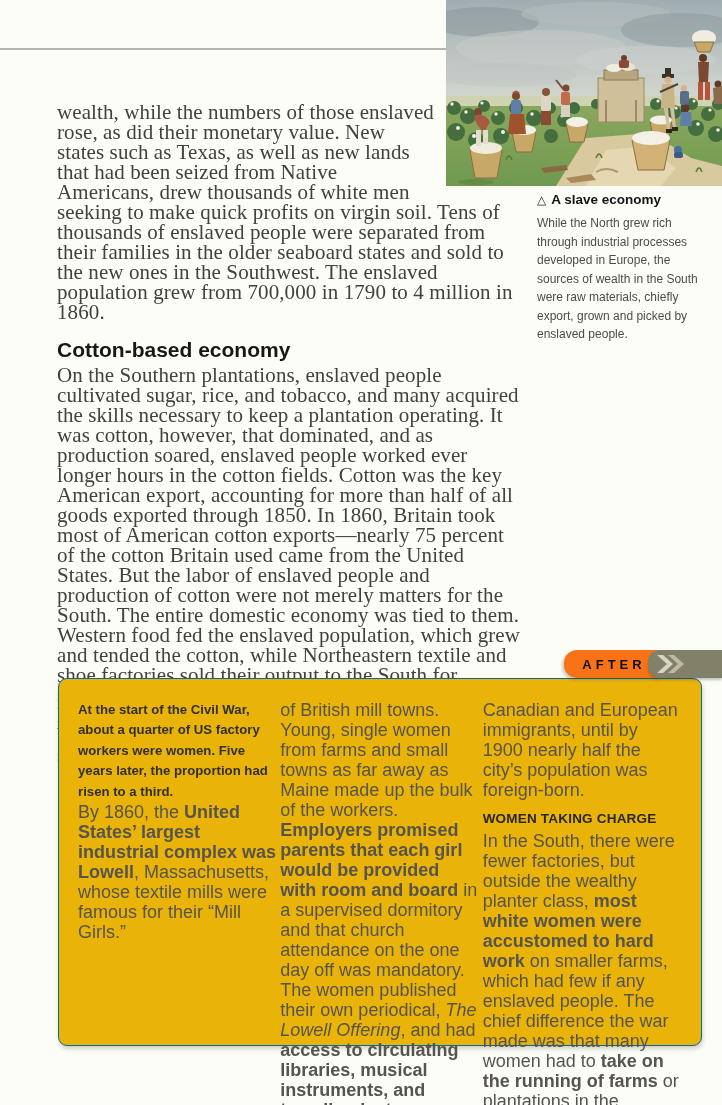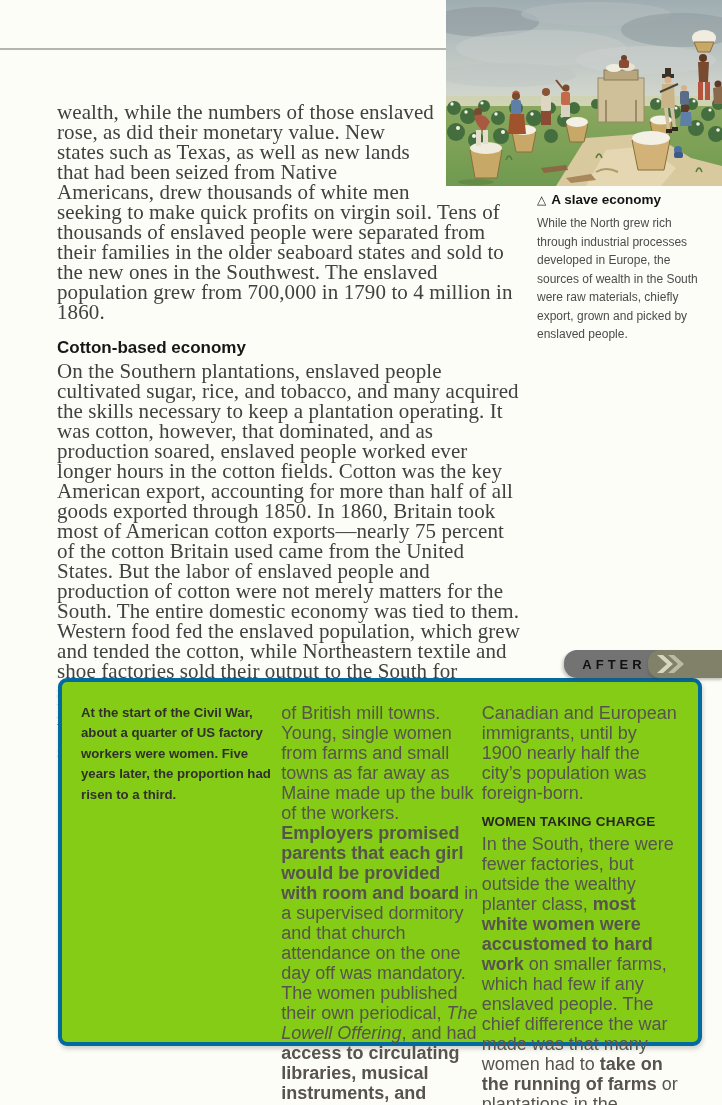--- a/index.html
+++ b/index.html
@@ -23,38 +23,38 @@
     position:absolute; left:57px; top:102px; width:464px;
   }
   .serif-para {
     font-family:"Liberation Serif", serif;
     font-size:21px; line-height:20px; color:#414141;
     letter-spacing:0.1px;
   }
   .img-spacer { float:right; width:84px; height:82px; }
   .section-heading {
     font-family:"Liberation Sans", sans-serif;
-    font-weight:bold; font-size:17px; color:#171717;
+    font-weight:bold; font-size:21px; color:#171717;
     margin-top:16px; margin-bottom:3px;
   }
   .caption {
     position:absolute; left:537px; top:192px; width:176px;
   }
   .caption-title {
     font-weight:bold; font-size:13.5px; color:#141414;
     display:flex; align-items:baseline; gap:5px;
   }
   .caption-title .tri { font-weight:normal; font-size:12px; color:#2a2a2a; }
   .caption-body {
     margin-top:7px; font-size:12px; line-height:18.5px; color:#4b4b4b;
   }
   
   .after-tab {
     position:absolute; left:564px; top:650px; width:96px; height:28px;
-    background:#737373;
+    background:#f97316;
     border-radius:13px 0 0 13px;
     box-shadow:-2px 2px 3px rgba(60,60,50,0.25);
     display:flex; align-items:center; justify-content:center;
     z-index:2;
   }
   .after-label {
     font-weight:bold; font-size:13px; letter-spacing:4px; color:#111;
     padding-left:4px;
   }
   .after-badge {
@@ -62,22 +62,22 @@
     background:#81816a;
     border-radius:12px 0 0 12px;
     box-shadow:0 2px 3px rgba(60,60,50,0.3);
     z-index:3;
     display:flex; align-items:center;
   }
   .after-badge svg { margin-left:7px; }
   
   .panel {
     position:absolute; left:58px; top:678px; width:644px; height:368px;
-    background:#84cc16;
-    border:4px solid #0369a1;
+    background:#eab308;
+    border:1px solid #0369a1;
     border-radius:9px;
     box-shadow:1px 3px 4px rgba(80,78,70,0.25);
     display:flex; gap:3px;
     padding:21px 19px 0 19px;
     z-index:1;
   }
   .panel-col { flex:1; min-width:0; }
   .box-intro {
     font-weight:bold; font-size:13.2px; line-height:20.4px; color:#32302b;
   }
@@ -295,20 +295,21 @@
 <div class="after-badge">
   <svg width="34" height="20" viewBox="0 0 34 20">
     <polygon points="2,1 12,10 2,19 8,19 18,10 8,1" fill="#d5d5c0"></polygon>
     <polygon points="13,1 23,10 13,19 19,19 29,10 19,1" fill="#bcbca4"></polygon>
   </svg>
 </div>
 
 <div class="panel">
   <div class="panel-col">
     <p class="box-intro">At the start of the Civil War, about a quarter of US factory workers were women. Five years later, the proportion had risen to a third.</p>
+    <p class="box-para">By 1860, the <span class="seg-b">United States’ largest industrial complex was Lowell</span>, Massachusetts, whose textile mills were famous for their “Mill Girls.”</p>
   </div>
   <div class="panel-col">
     <p class="box-para">of British mill towns. Young, single women from farms and small towns as far away as Maine made up the bulk of the workers. <span class="seg-b">Employers promised parents that each girl would be provided with room and board</span> in a supervised dormitory and that church attendance on the one day off was mandatory. The women published their own periodical, <span class="seg-i">The Lowell Offering</span>, and had <span class="seg-b">access to circulating libraries, musical instruments, and traveling lecturers</span>.</p>
     <p class="box-para indent">After the war, the Lowell mills became more dependent on French</p>
   </div>
   <div class="panel-col">
     <p class="box-para">Canadian and European immigrants, until by 1900 nearly half the city’s population was foreign-born.</p>
     <h3 class="box-heading">WOMEN TAKING CHARGE</h3>
     <p class="box-para">In the South, there were fewer factories, but outside the wealthy planter class, <span class="seg-b">most white women were accustomed to hard work</span> on smaller farms, which had few if any enslaved people. The chief difference the war made was that many women had to <span class="seg-b">take on the running of farms</span> or plantations in the absence of their menfolk.</p>
   </div>

